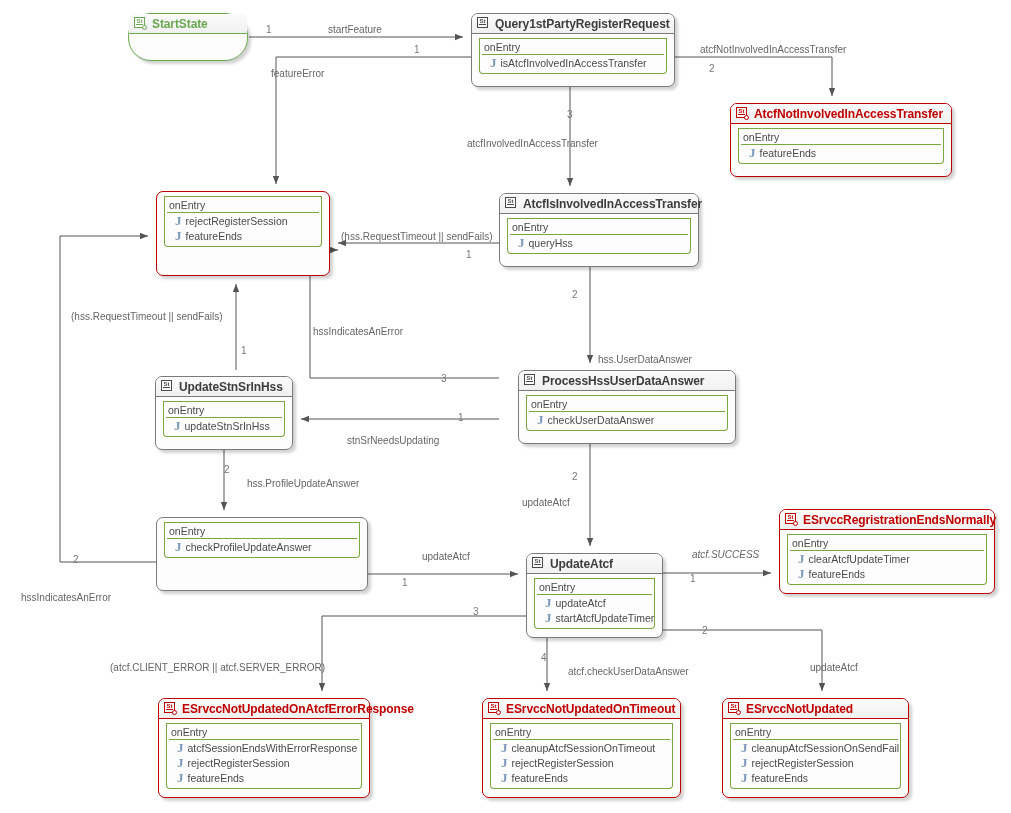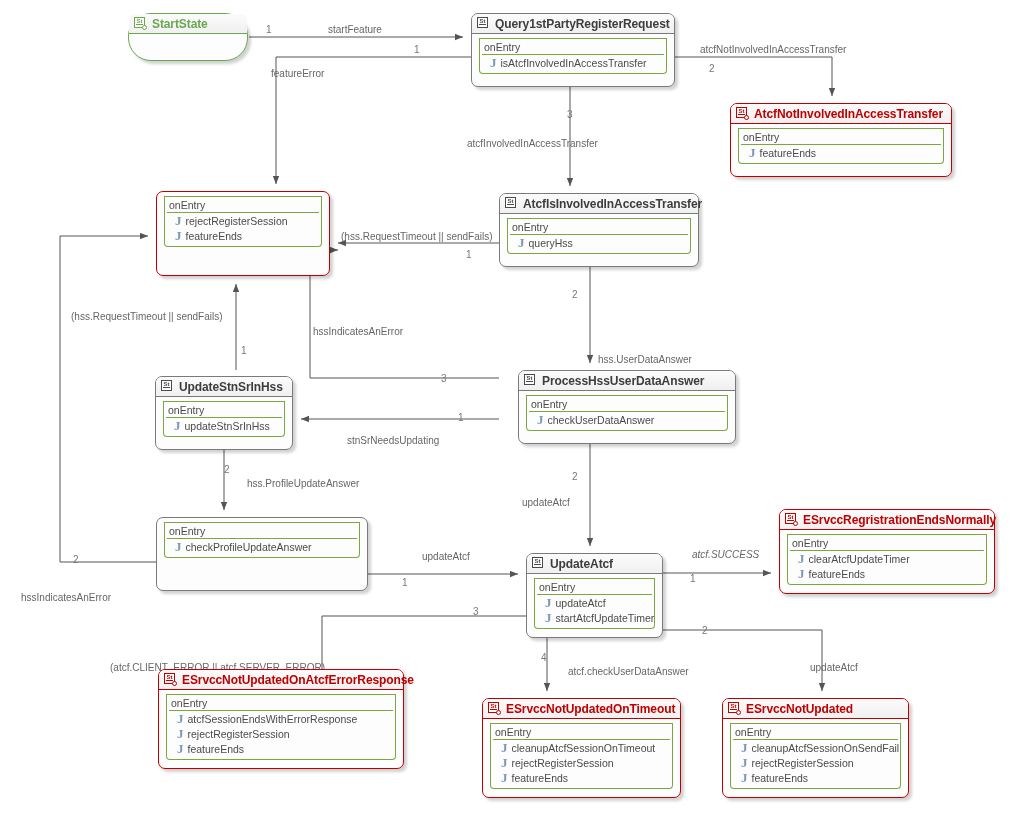--- a/index.html
+++ b/index.html
@@ -446,21 +446,21 @@
           <span class="action-label">clearAtcfUpdateTimer</span>
         </div>
         <div class="action">
           <span class="j-icon">J</span>
           <span class="action-label">featureEnds</span>
         </div>
       </div>
     </div>
   </div>
 
-  <div class="node red" style="left:158px;top:669px;width:246px;height:100px;">
+  <div class="node red" style="left:158px;top:698px;width:212px;height:100px;">
     <div class="node-header">
       <span class="state-icon">
           <span class="sq">St</span>
           <span class="bar"></span>
           <span class="dot"></span>
         </span>
       <span class="node-title">ESrvccNotUpdatedOnAtcfErrorResponse</span>
     </div>
     <div class="node-body">
       <div class="compartment">

